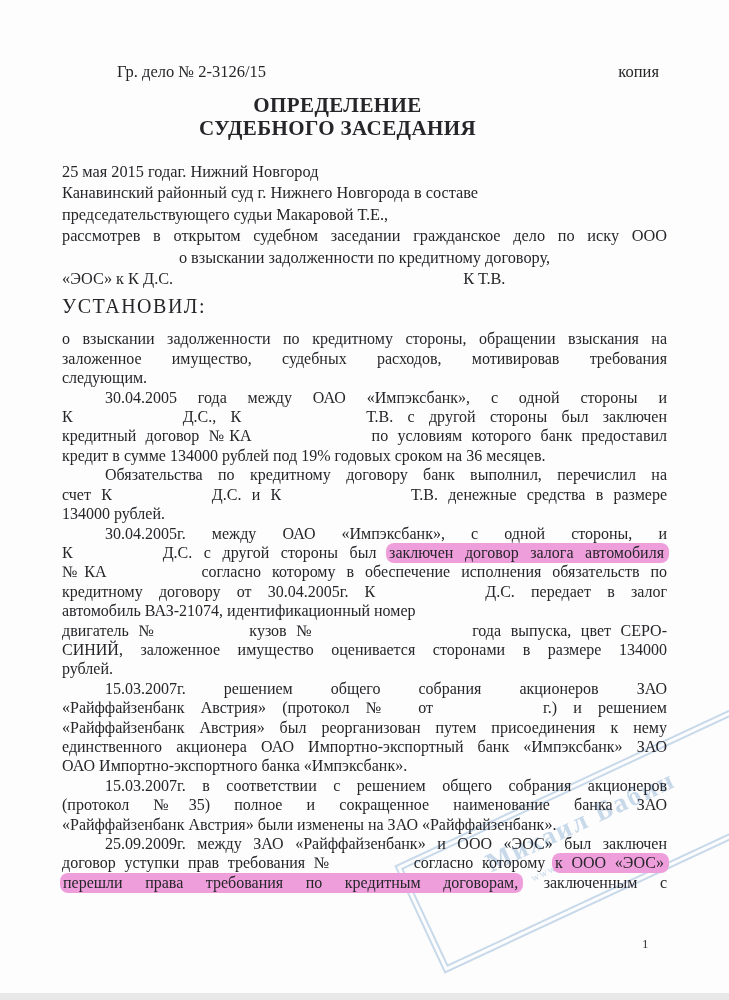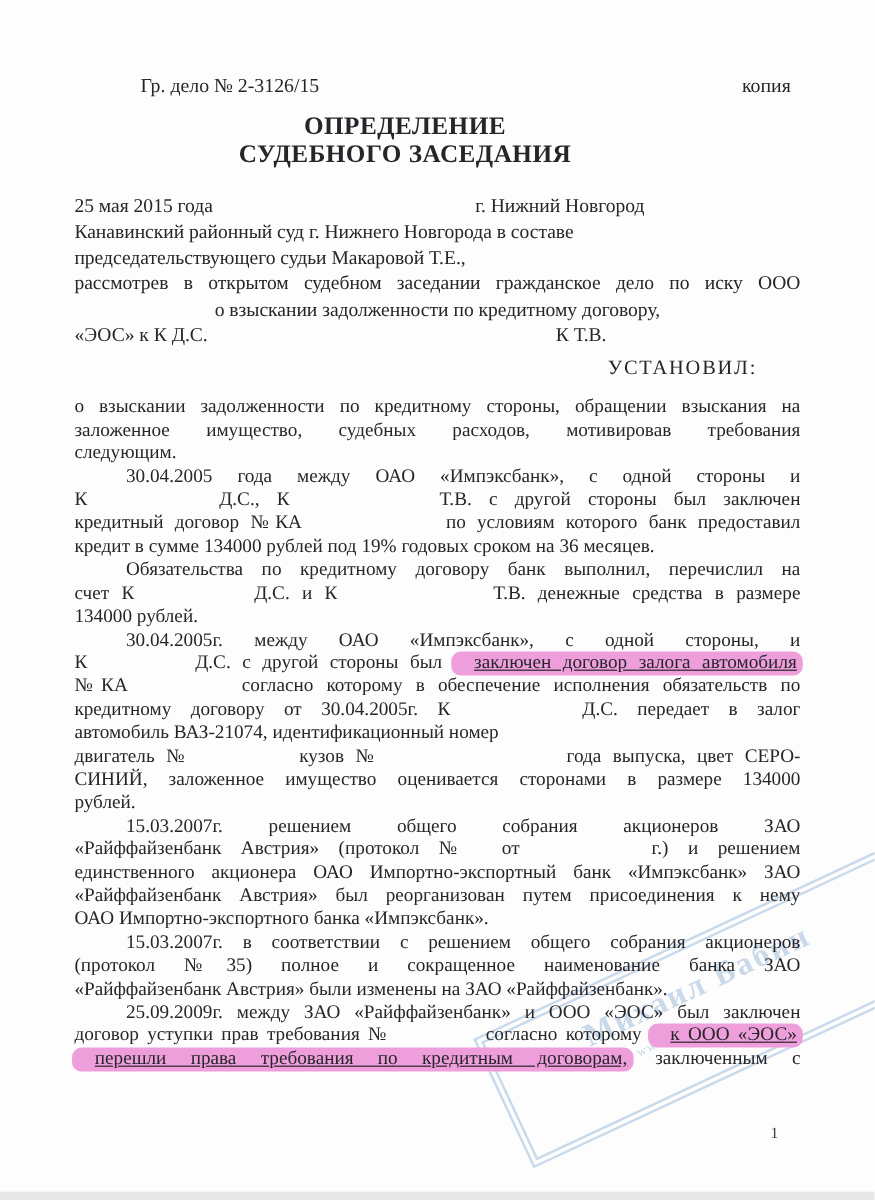--- a/index.html
+++ b/index.html
@@ -29,46 +29,45 @@
   .title{
     margin-top:12px;
     text-align:center;
     margin-right:54px;
     font-weight:bold;
     font-size:21px;
     line-height:23px;
     letter-spacing:.4px;
   }
   .intro{margin-top:21px;font-size:16.3px;line-height:21.4px;}
-  .date-row{display:flex;justify-content:space-between;}
+  .date-row{display:flex;}
   .date-row .city{margin-right:130px;}
   .centered-line{text-align:center;}
   .heading{
     margin-top:7px;
-    text-align:right;
+    text-align:left;
     margin-right:36px;
     letter-spacing:1.5px;
-    font-size:17px;
+    font-size:20px;
     line-height:21px;
   }
   .bodytxt{margin-top:12px;}
   .ln{white-space:nowrap;}
   .jl{text-align:justify;text-align-last:justify;}
   .ind{text-indent:43px;}
   .gp{display:inline-block;height:1px;vertical-align:baseline;}
   .g25{width:25px;}.g60{width:60px;}.g75{width:75px;}.g80{width:80px;}
   .g90{width:90px;}.g95{width:95px;}.g100{width:100px;}.g110{width:110px;}
   .g120{width:120px;}.g125{width:125px;}.g130{width:130px;}
   .g155{width:155px;}.g290{width:290px;}
   .hl{
     background:var(--hl,#ef9edc);
     border-radius:8px;
-    padding:1px 5px 2px 19px;
+    padding:1px 5px 2px 3px;
     margin:0 -2px;
-    text-decoration:underline;
   }
   .watermark{
     position:absolute;
     left:447px;top:858px;
     width:420px;height:105px;
     transform:rotate(-25deg);
     transform-origin:0 100%;
     border:2px solid var(--wm,#b7cde4);
     outline:2px solid var(--wm,#b7cde4);
     outline-offset:3px;
@@ -155,22 +154,22 @@
       <div class="ln jl"><span>К</span><span class="gp g90"></span><span>Д.С. с другой стороны был</span> <span class="hl">заключен договор залога автомобиля</span></div>
       <div class="ln jl"><span>№КА</span><span class="gp g95"></span><span>согласно которому в обеспечение исполнения обязательств по</span></div>
       <div class="ln jl"><span>кредитному договору от 30.04.2005г. К</span><span class="gp g110"></span><span>Д.С. передает в залог</span></div>
       <div class="ln">автомобиль ВАЗ-21074, идентификационный номер</div>
       <div class="ln jl"><span>двигатель №</span><span class="gp g90"></span><span>кузов №</span><span class="gp g155"></span><span>года выпуска, цвет СЕРО-</span></div>
       <div class="ln jl">СИНИЙ, заложенное имущество оценивается сторонами в размере 134000</div>
       <div class="ln">рублей.</div>
 
       <div class="ln jl ind">15.03.2007г. решением общего собрания акционеров ЗАО</div>
       <div class="ln jl"><span>«Райффайзенбанк Австрия» (протокол №</span><span class="gp g25"></span><span>от</span><span class="gp g110"></span><span>г.) и решением</span></div>
+      <div class="ln jl">«Райффайзенбанк Австрия» был реорганизован путем присоединения к нему</div>
       <div class="ln jl">единственного акционера ОАО Импортно-экспортный банк «Импэксбанк» ЗАО</div>
-      <div class="ln jl">«Райффайзенбанк Австрия» был реорганизован путем присоединения к нему</div>
       <div class="ln">ОАО Импортно-экспортного банка «Импэксбанк».</div>
 
       <div class="ln jl ind">15.03.2007г. в соответствии с решением общего собрания акционеров</div>
       <div class="ln jl">(протокол №35) полное и сокращенное наименование банка ЗАО</div>
       <div class="ln">«Райффайзенбанк Австрия» были изменены на ЗАО «Райффайзенбанк».</div>
 
       <div class="ln jl ind">25.09.2009г. между ЗАО «Райффайзенбанк» и ООО «ЭОС» был заключен</div>
       <div class="ln jl"><span>договор уступки прав требования №</span><span class="gp g80"></span><span>согласно которому</span> <span class="hl">к ООО «ЭОС»</span></div>
       <div class="ln jl"><span class="hl">перешли права требования по кредитным договорам,</span> <span>заключенным с</span></div>
 

